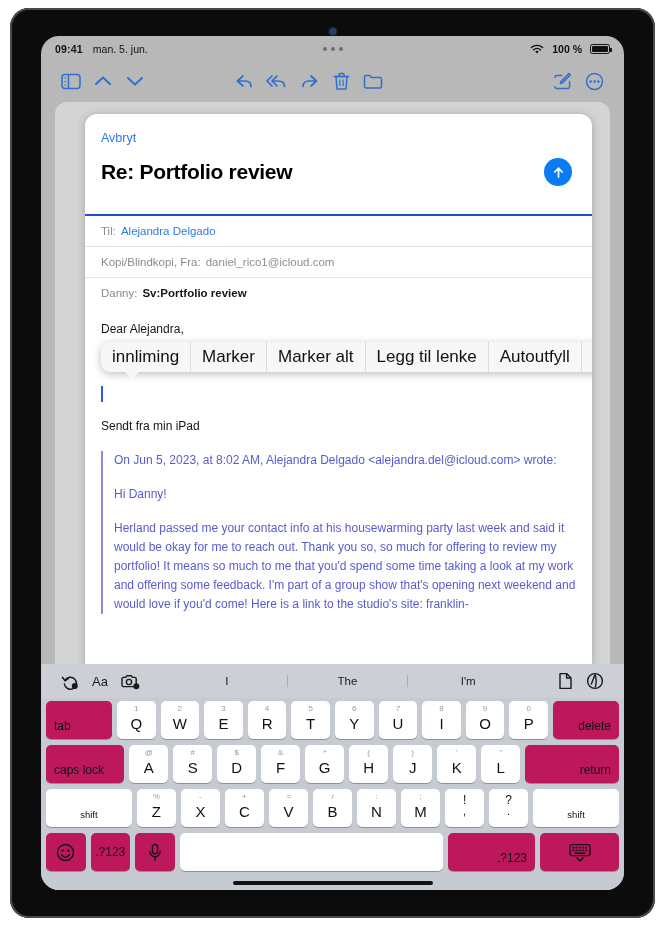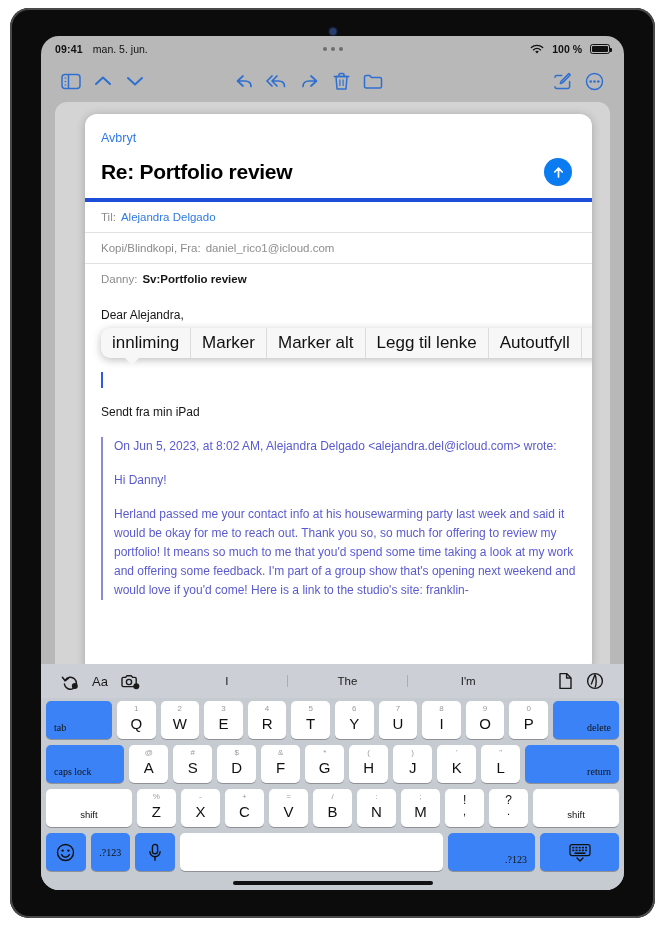--- a/index.html
+++ b/index.html
@@ -90,21 +90,21 @@
   }
   .field {
     padding: 9px 16px; border-top:1px solid #e2e2e2;
     font-size:11.5px; color:#8b8b8b; display:flex; gap:5px; align-items:baseline;
   }
   .field:first-of-type { border-top:none; }
   .field .lbl { color:#8b8b8b; }
   .field .val-link { color:#2f7ae5; }
   .field .val-grey { color:#8e8e8e; }
   .field .val-dark { color:#161616; font-weight:600; }
-  #fields { margin-top: 12px; border-top:4px solid #1d4ed8; }
+  #fields { margin-top: 28px; border-top:2px solid #1d4ed8; }
   #fields .field { border-top:1px solid #e2e2e2; }
   #fields .field:first-child { border-top:none; }
 
   
   #body { padding: 12px 16px 0 16px; position:relative; }
   .body-line { font-size:12px; color:#161616; line-height:19px; }
   .spacer-line { height: 46px; }
 
   
   #ctxwrap { position:absolute; left:16px; top:34px; width:100%; }
@@ -164,22 +164,22 @@
     display:flex; align-items:flex-end; justify-content:center;
     position:relative; font-size:15px; color:#111;
     box-shadow: 0 1px 0 rgba(0,0,0,.28); cursor:pointer;
     padding-bottom: 7px; flex: 1 1 0;
   }
   .key .alt {
     position:absolute; top:3px; left:50%; transform:translateX(-50%);
     font-size:8px; color:#9a9a9a;
   }
   .key.mod {
-    background:#3b82f6; font-size:10px; color:#111;
-    align-items:center; padding-bottom:0;font-family:Liberation Serif, serif;
+    background:#be185d; font-size:12px; color:#111;
+    align-items:center; padding-bottom:0;
   }
   .key.mod.lbl-bl { align-items:flex-end; justify-content:flex-start; padding: 0 0 6px 8px; }
   .key.mod.lbl-br { align-items:flex-end; justify-content:flex-end; padding: 0 8px 6px 0; }
   .key.white-mod { background:#ffffff; font-size:9.5px; align-items:flex-end; }
   .key.dual { font-size:12px; flex-direction:column; justify-content:center; align-items:center; padding-bottom:4px; line-height:11px;}
   .key.dual .top { font-size:12px; }
   .key.dual .bot { font-size:11px; }
   .key.space { flex: 6 1 0; }
   .key.wide15 { flex: 1.5 1 0; }
   .key.wide18 { flex: 1.8 1 0; }

